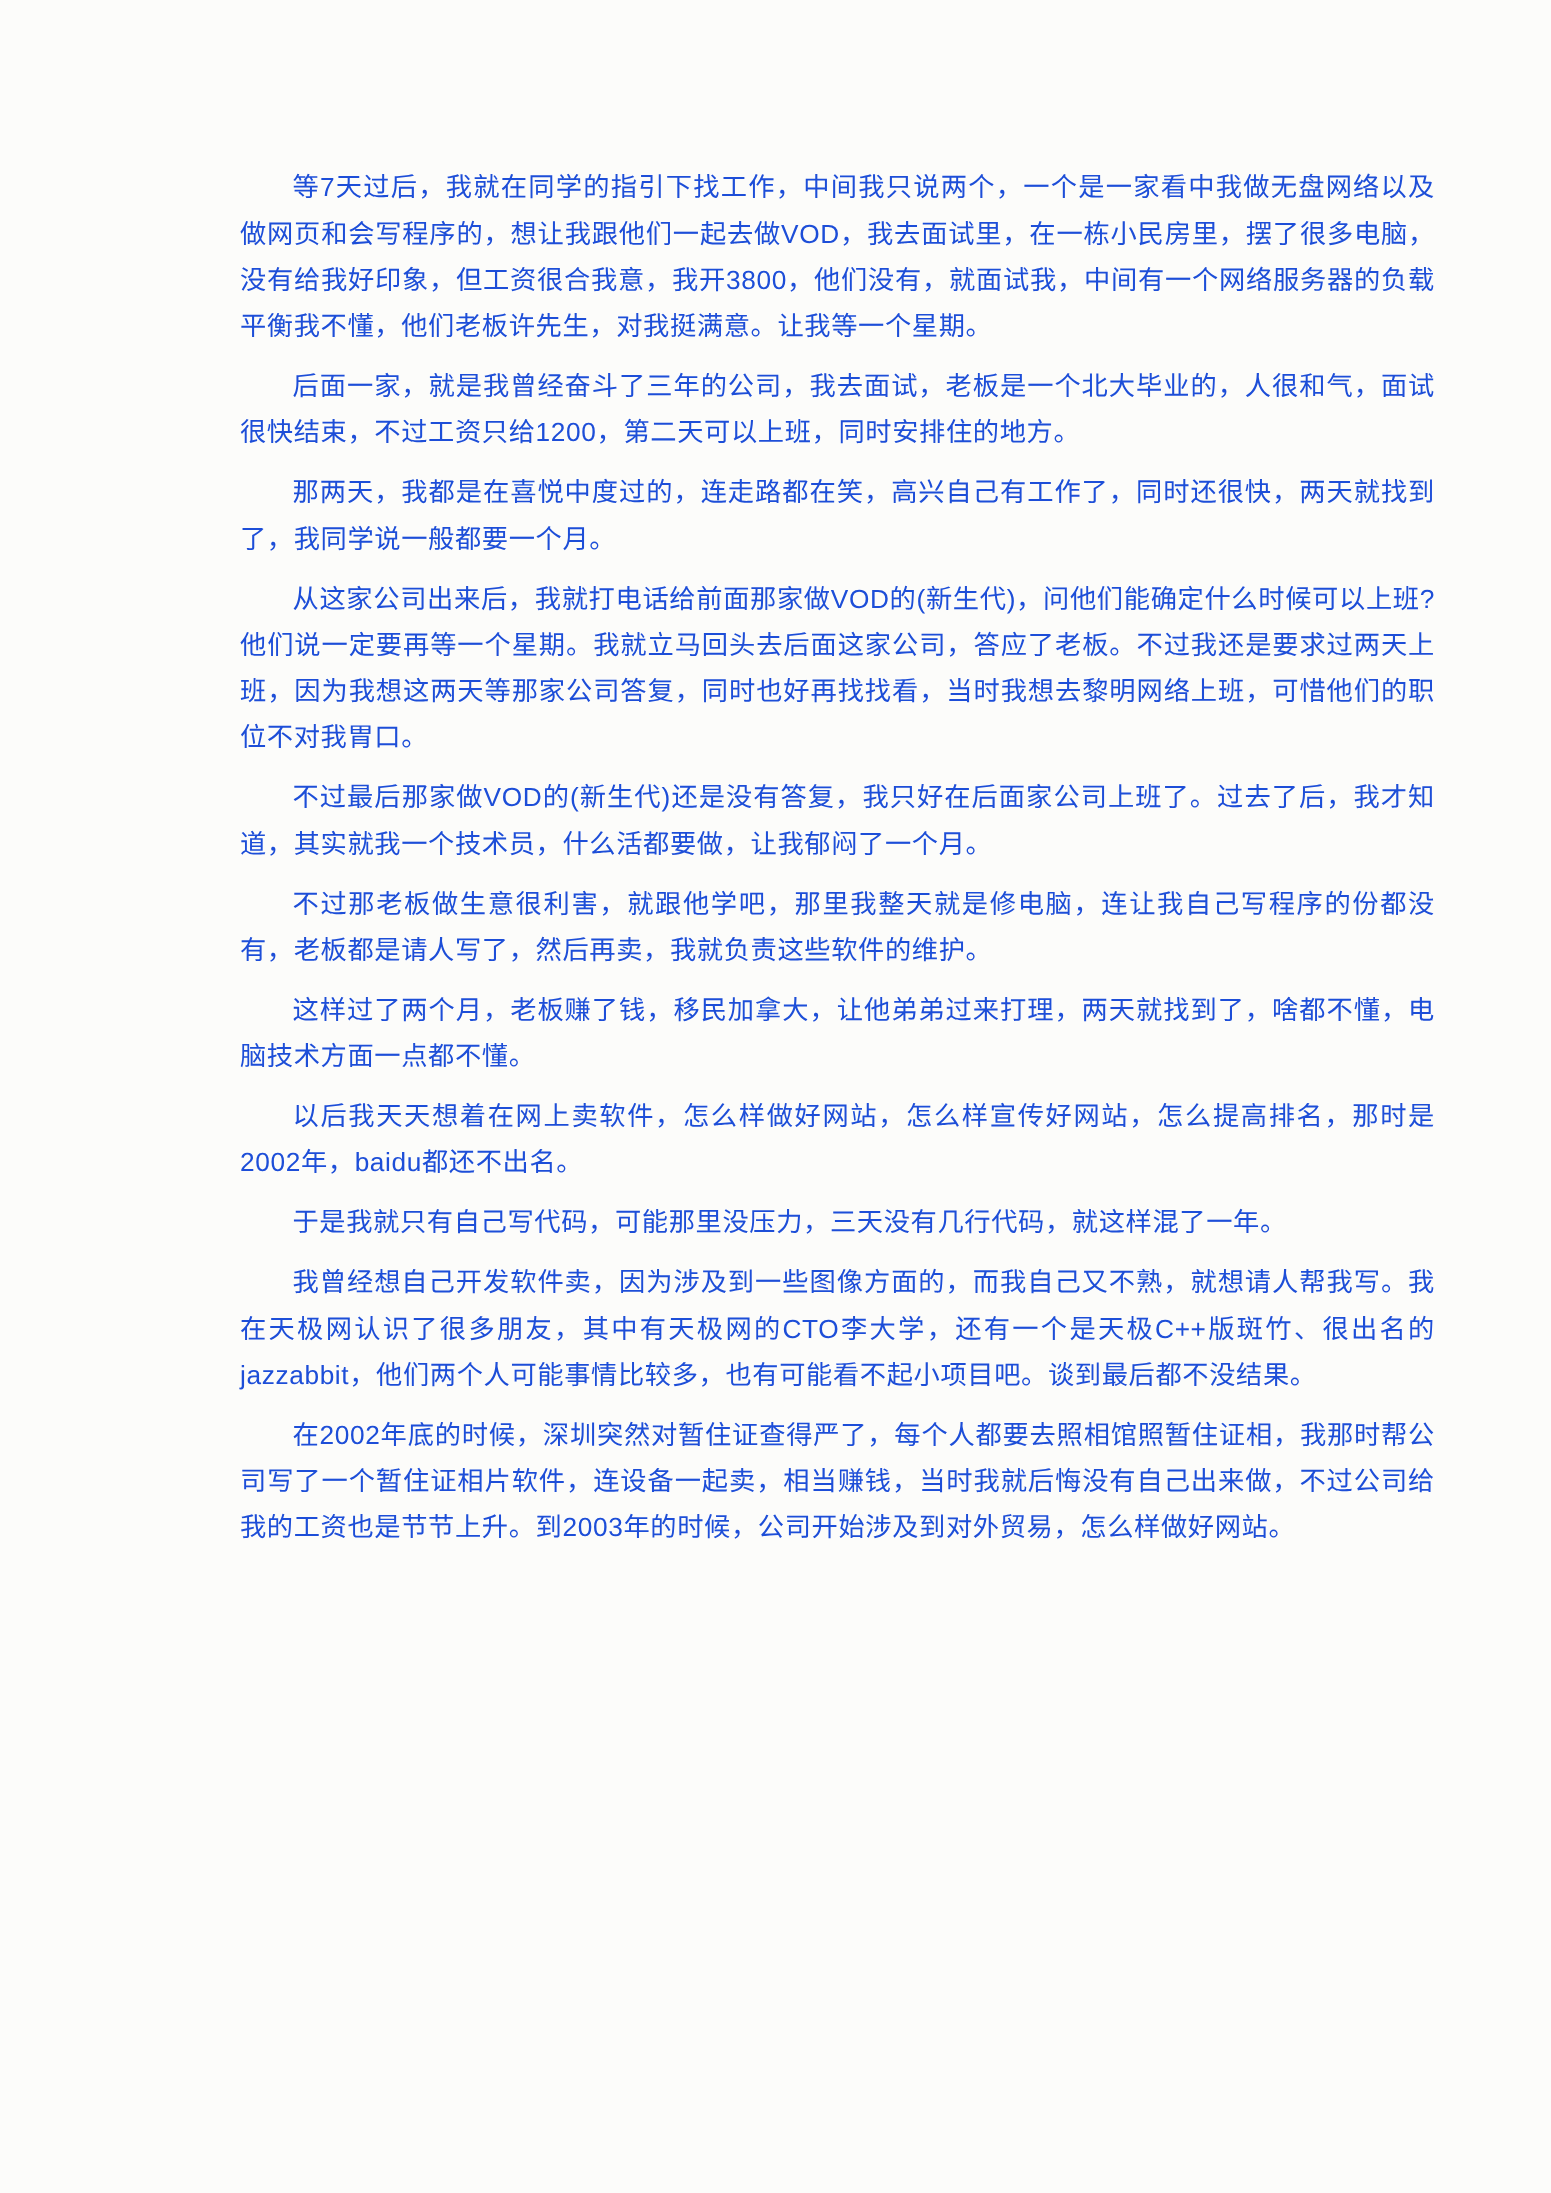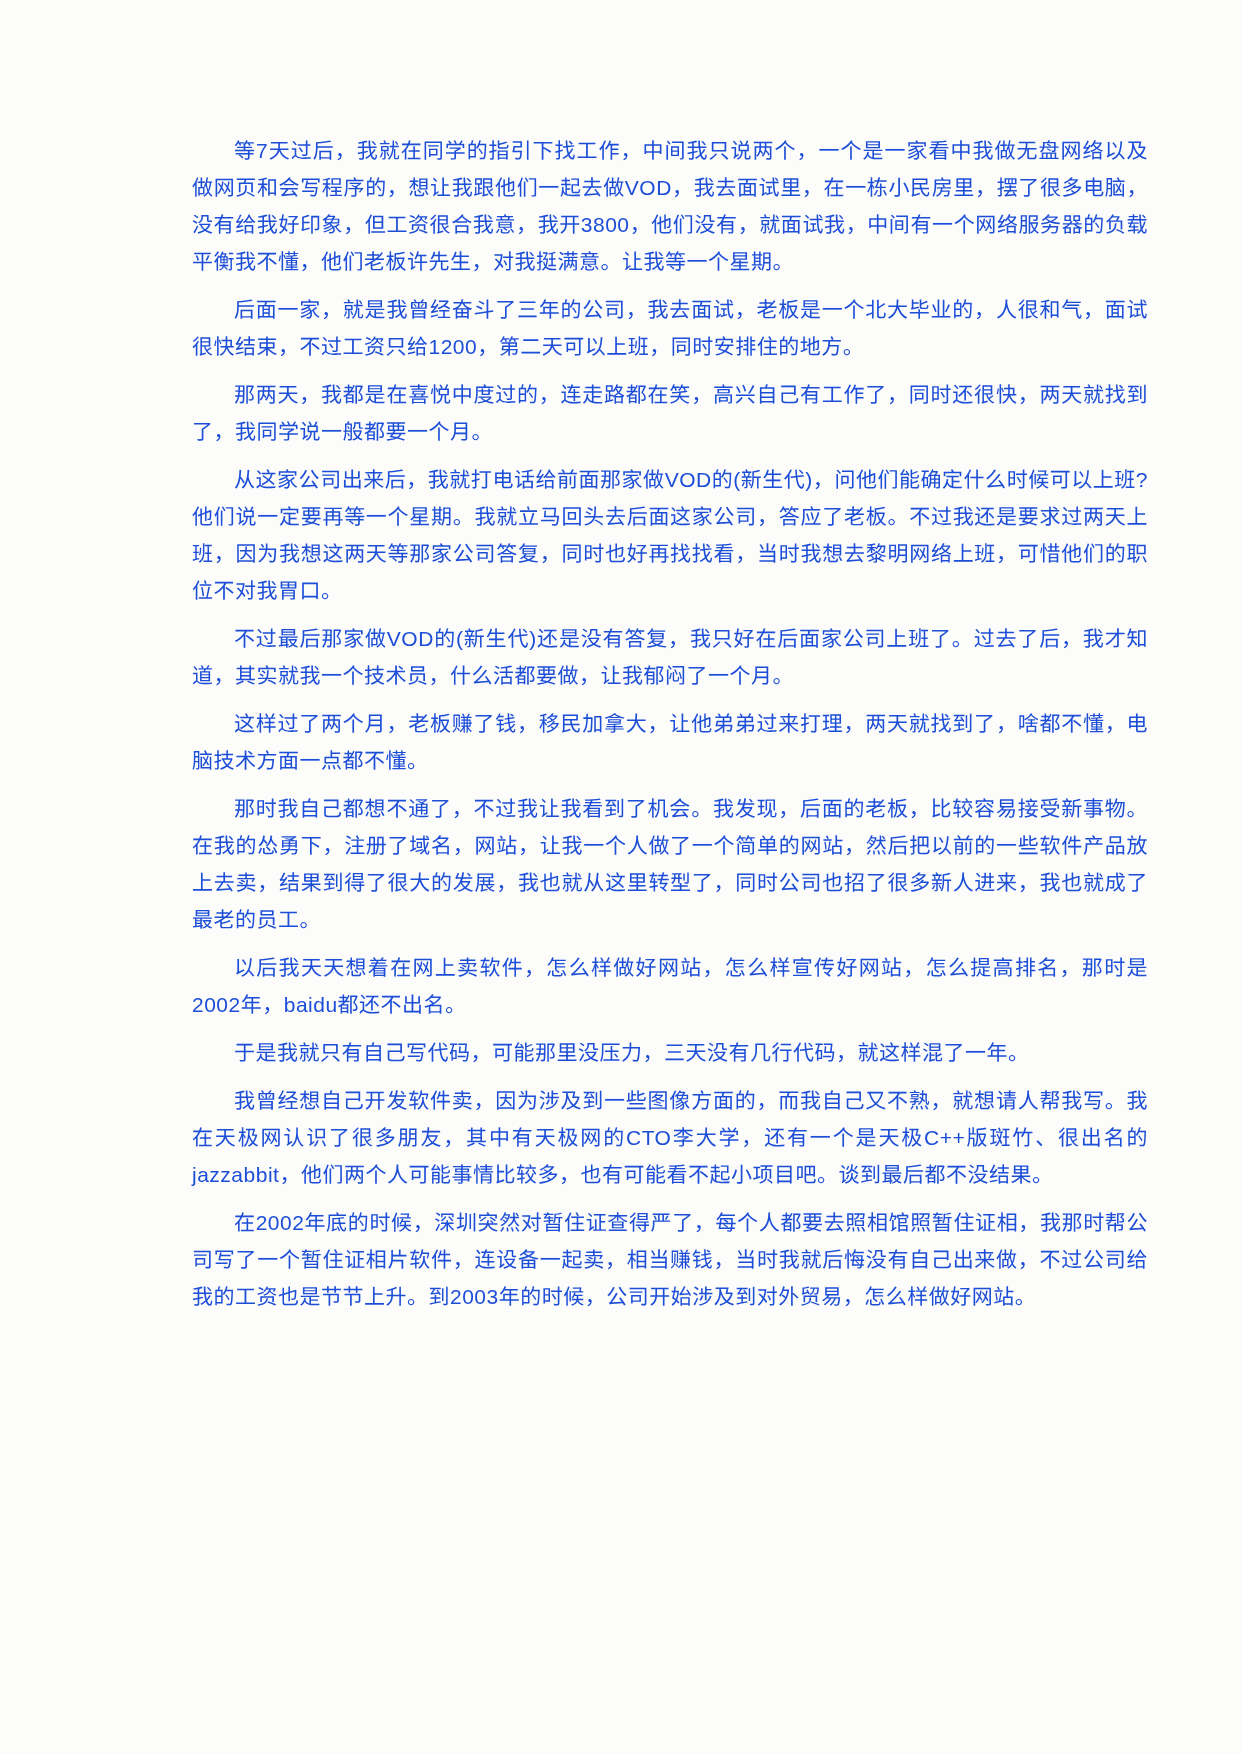--- a/index.html
+++ b/index.html
@@ -36,20 +36,20 @@
 </head>
 <body>
 
 <div class="page">
   <div class="doc-body">
     <p>等7天过后，我就在同学的指引下找工作，中间我只说两个，一个是一家看中我做无盘网络以及做网页和会写程序的，想让我跟他们一起去做VOD，我去面试里，在一栋小民房里，摆了很多电脑，没有给我好印象，但工资很合我意，我开3800，他们没有，就面试我，中间有一个网络服务器的负载平衡我不懂，他们老板许先生，对我挺满意。让我等一个星期。</p>
     <p>后面一家，就是我曾经奋斗了三年的公司，我去面试，老板是一个北大毕业的，人很和气，面试很快结束，不过工资只给1200，第二天可以上班，同时安排住的地方。</p>
     <p>那两天，我都是在喜悦中度过的，连走路都在笑，高兴自己有工作了，同时还很快，两天就找到了，我同学说一般都要一个月。</p>
     <p>从这家公司出来后，我就打电话给前面那家做VOD的(新生代)，问他们能确定什么时候可以上班?他们说一定要再等一个星期。我就立马回头去后面这家公司，答应了老板。不过我还是要求过两天上班，因为我想这两天等那家公司答复，同时也好再找找看，当时我想去黎明网络上班，可惜他们的职位不对我胃口。</p>
     <p>不过最后那家做VOD的(新生代)还是没有答复，我只好在后面家公司上班了。过去了后，我才知道，其实就我一个技术员，什么活都要做，让我郁闷了一个月。</p>
+    <p>不过那老板做生意很利害，就跟他学吧，那里我整天就是修电脑，连让我自己写程序的份都没有，老板都是请人写了，然后再卖，我就负责这些软件的维护。</p>
     <p>这样过了两个月，老板赚了钱，移民加拿大，让他弟弟过来打理，两天就找到了，啥都不懂，电脑技术方面一点都不懂。</p>
-    <p>那时我自己都想不通了，不过我让我看到了机会。我发现，后面的老板，比较容易接受新事物。在我的怂勇下，注册了域名，网站，让我一个人做了一个简单的网站，然后把以前的一些软件产品放上去卖，结果到得了很大的发展，我也就从这里转型了，同时公司也招了很多新人进来，我也就成了最老的员工。</p>
     <p>以后我天天想着在网上卖软件，怎么样做好网站，怎么样宣传好网站，怎么提高排名，那时是2002年，baidu都还不出名。</p>
     <p>于是我就只有自己写代码，可能那里没压力，三天没有几行代码，就这样混了一年。</p>
     <p>我曾经想自己开发软件卖，因为涉及到一些图像方面的，而我自己又不熟，就想请人帮我写。我在天极网认识了很多朋友，其中有天极网的CTO李大学，还有一个是天极C++版斑竹、很出名的jazzabbit，他们两个人可能事情比较多，也有可能看不起小项目吧。谈到最后都不没结果。</p>
     <p>在2002年底的时候，深圳突然对暂住证查得严了，每个人都要去照相馆照暂住证相，我那时帮公司写了一个暂住证相片软件，连设备一起卖，相当赚钱，当时我就后悔没有自己出来做，不过公司给我的工资也是节节上升。到2003年的时候，公司开始涉及到对外贸易，怎么样做好网站。</p>
   </div>
 </div>
 
 </body></html>

